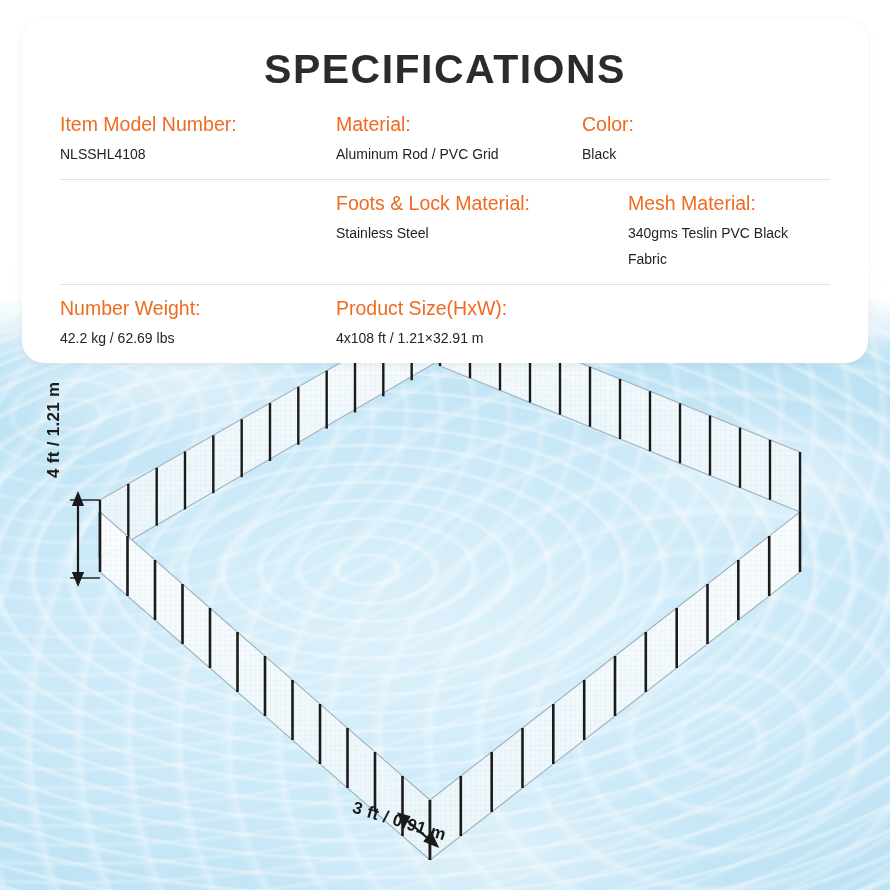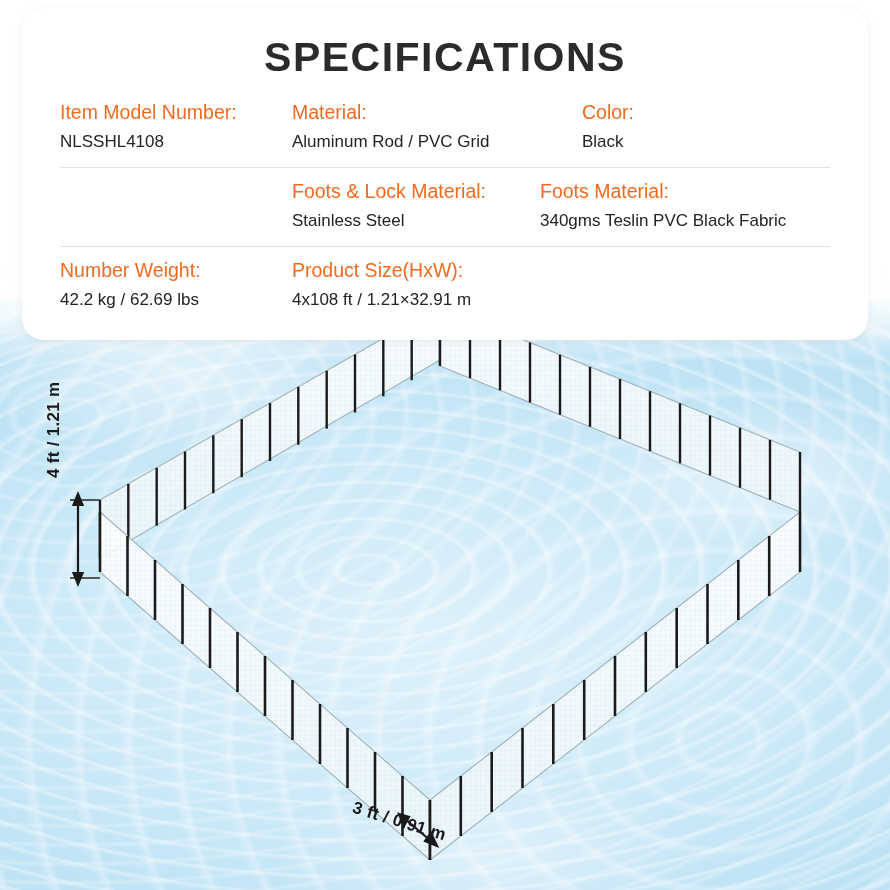--- a/index.html
+++ b/index.html
@@ -77,26 +77,26 @@
     width: 890px;
     height: 70px;
     background: linear-gradient(180deg, #ffffff 0%, rgba(255,255,255,0.65) 45%, rgba(255,255,255,0) 100%);
     pointer-events: none;
   }
 
   
   .spec-card {
     position: absolute;
     left: 22px;
-    top: 8px;
+    top: 20px;
     width: 846px;
     background: #ffffff;
     border-radius: 22px;
     box-shadow: 0 2px 10px rgba(0,0,0,0.06);
-    padding: 14px 0 15px 0;
+    padding: 14px 0 0 0;
     box-sizing: border-box;
     z-index: 5;
   }
 
   .spec-title {
     text-align: center;
     font-size: 41px;
     font-weight: bold;
     letter-spacing: 1.5px;
     color: #2b2b2b;
@@ -105,20 +105,21 @@
   }
 
   .spec-rows {
     padding: 0 38px;
   }
 
   .spec-row {
     display: flex;
     padding: 10px 0 12px 0;
     border-top: 1px solid #e2e2e2;
+    gap: 44px;
   }
   .spec-row.first {
     border-top: none;
     padding-top: 2px;
   }
 
   .spec-cell {
     display: flex;
     flex-direction: column;
     justify-content: flex-start;
@@ -128,21 +129,21 @@
   .c3 { flex: 1; }
 
   .spec-label {
     color: #f06a20;
     font-size: 19.5px;
     line-height: 26px;
     margin-bottom: 4px;
   }
   .spec-value {
     color: #242424;
-    font-size: 17px;
+    font-size: 14px;
     line-height: 26px;
   }
 
   
   .fence-wrap {
     position: absolute;
     left: 0;
     top: 300px;
     width: 890px;
     height: 590px;
@@ -321,21 +322,21 @@
       </div>
 
       <div class="spec-row">
         <div class="spec-cell c1">
         </div>
         <div class="spec-cell c2">
           <span class="spec-label">Foots &amp; Lock Material:</span>
           <span class="spec-value">Stainless Steel</span>
         </div>
         <div class="spec-cell c3">
-          <span class="spec-label">Foots Material:</span>
+          <span class="spec-label">Mesh Material:</span>
           <span class="spec-value">340gms Teslin PVC Black Fabric</span>
         </div>
       </div>
 
       <div class="spec-row">
         <div class="spec-cell c1">
           <span class="spec-label">Number Weight:</span>
           <span class="spec-value">42.2 kg / 62.69 lbs</span>
         </div>
         <div class="spec-cell c2">

